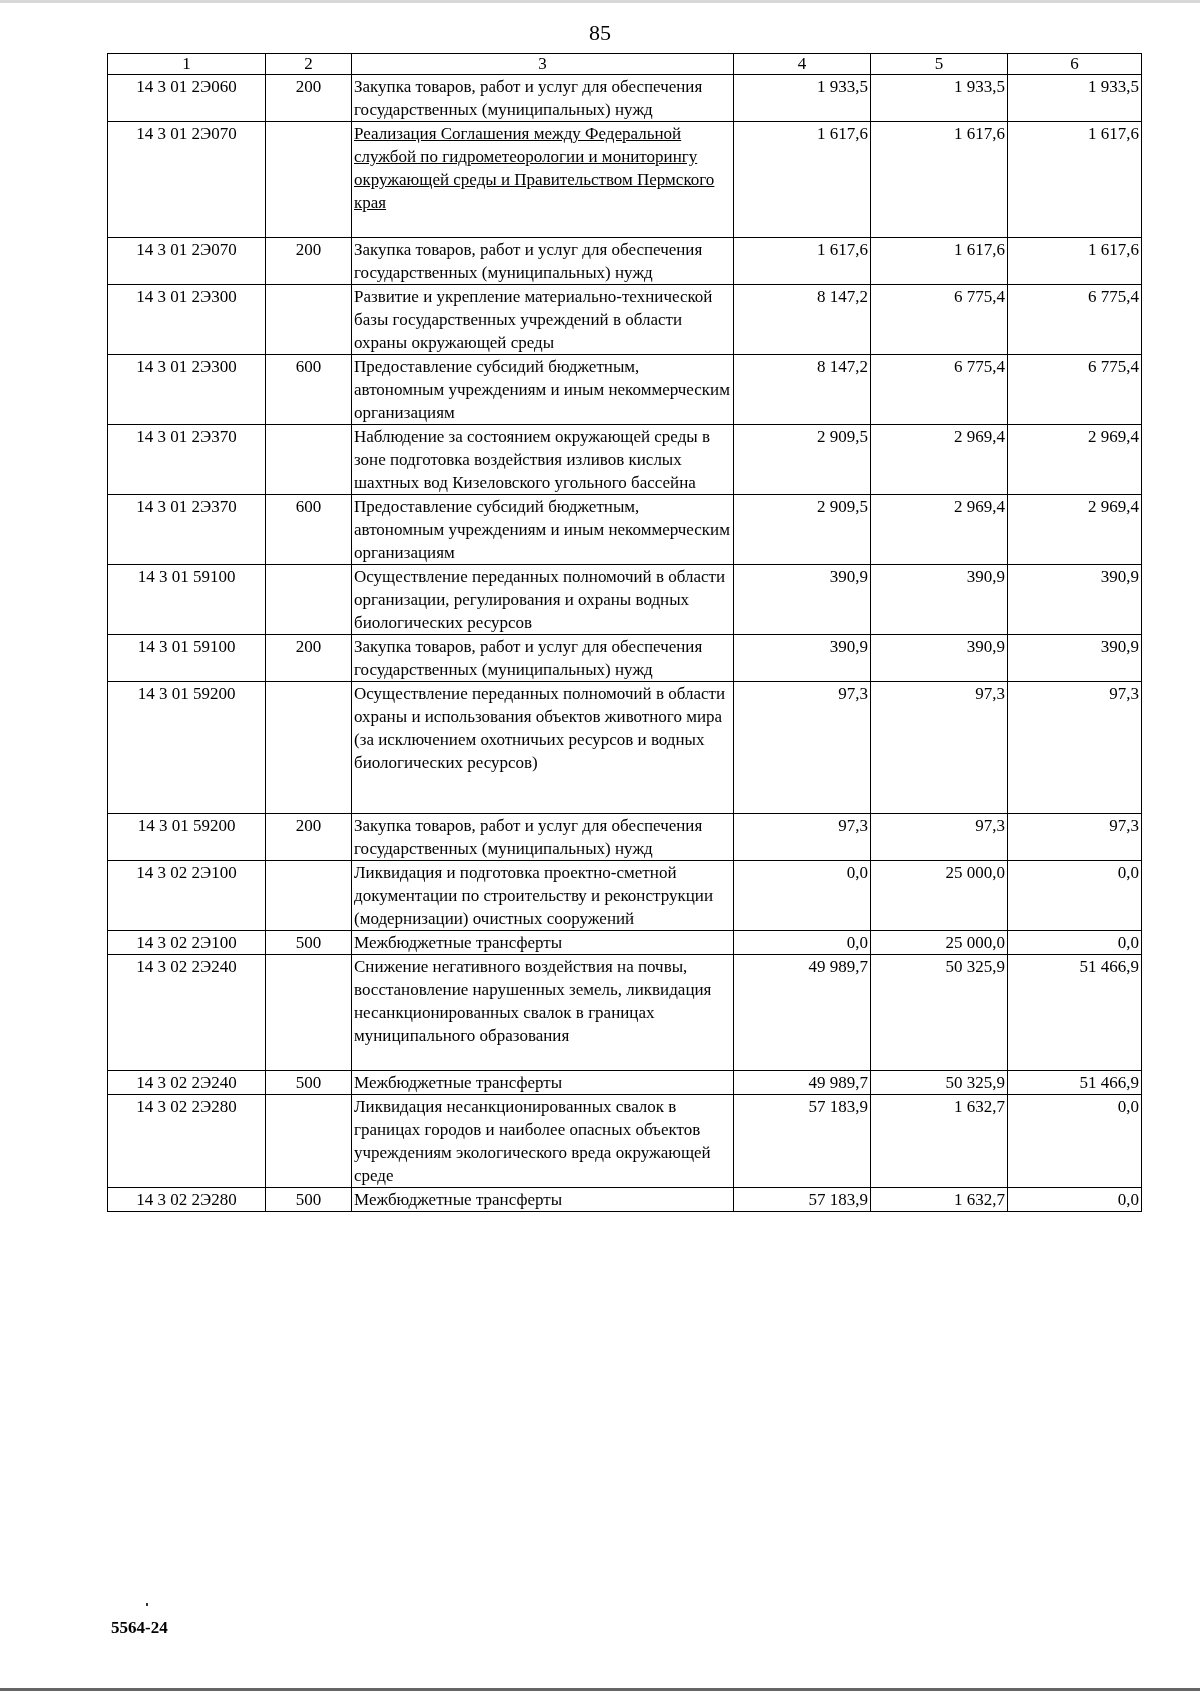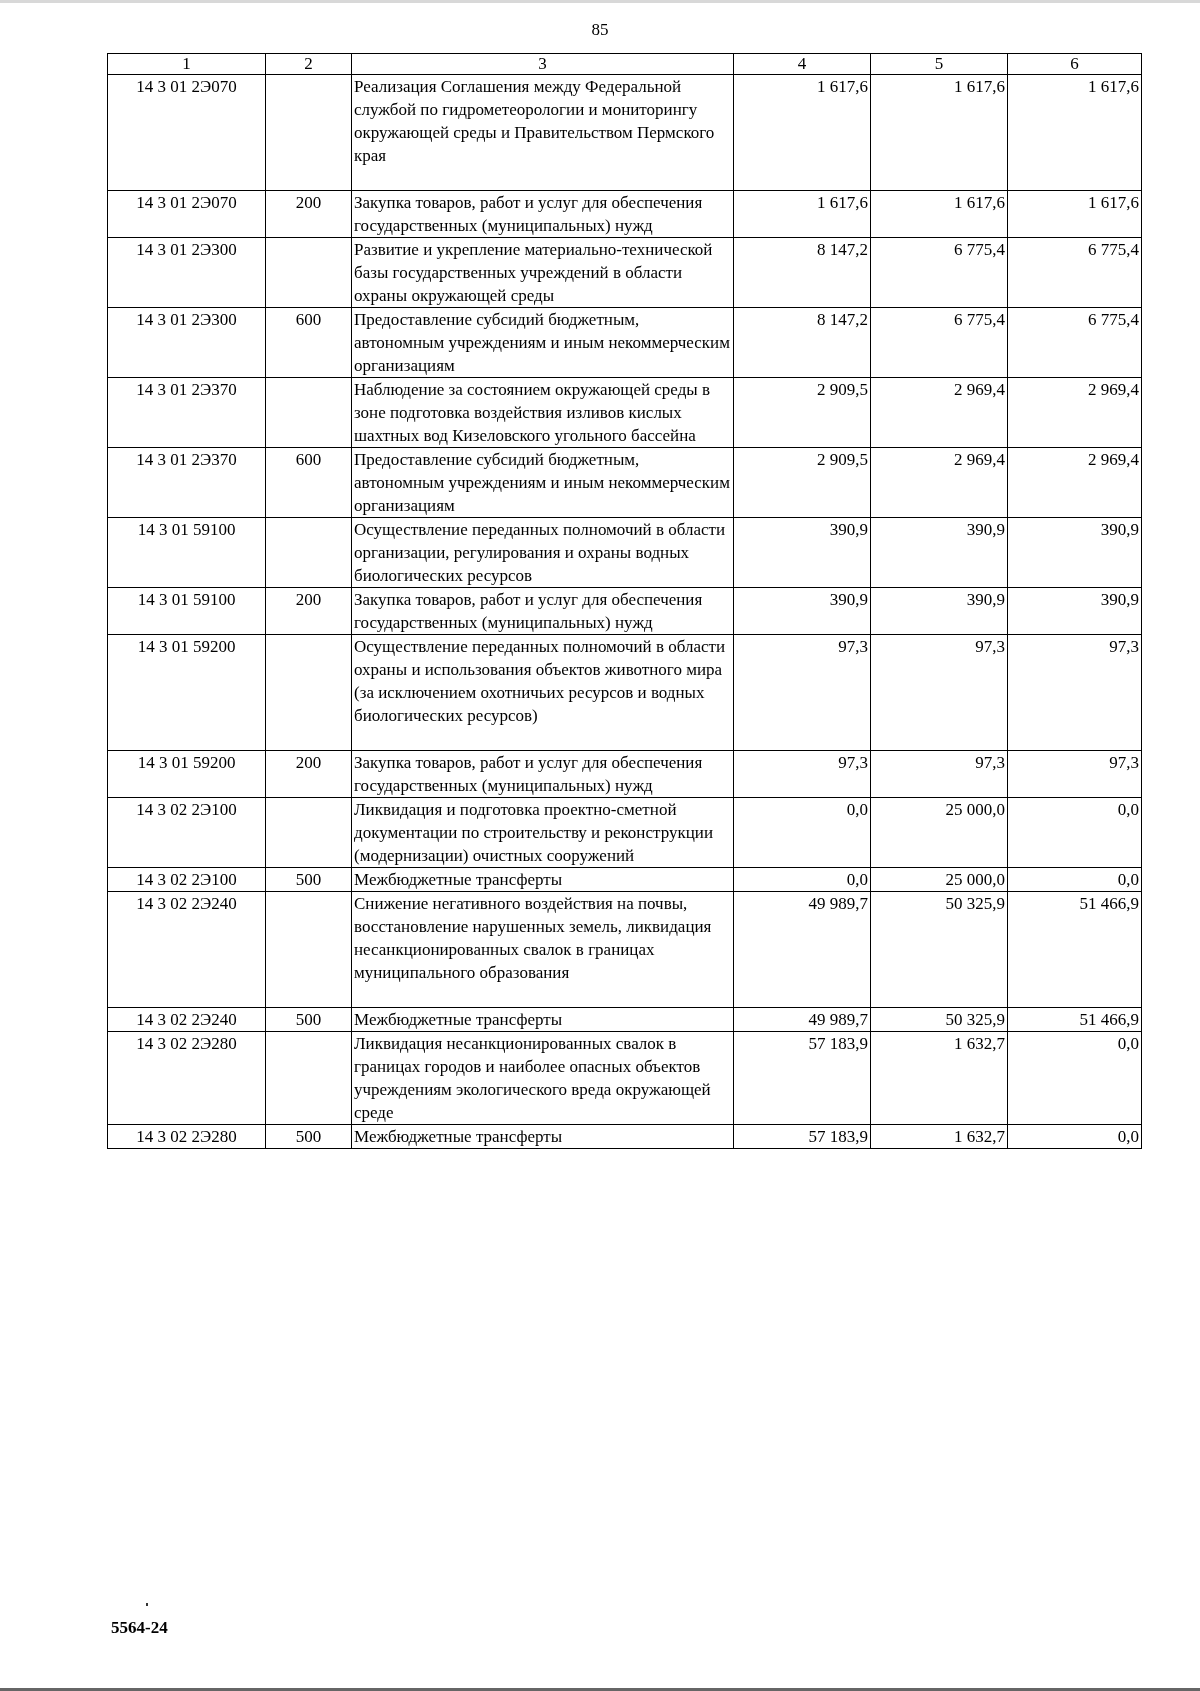--- a/index.html
+++ b/index.html
@@ -1,19 +1,19 @@
 <!DOCTYPE html>
 <html><head>
 <meta charset="utf-8">
 <style>
   html, body { margin:0; padding:0; background:#ffffff; }
   body { width:1200px; height:1691px; position:relative; overflow:hidden;
          font-family:"Liberation Serif", "DejaVu Serif", serif; color:#000; }
   .page-number { position:absolute; top:20px; left:0; width:1200px; text-align:center;
-                 font-size:17px; }
+                 font-size:22px; }
   table.budget { position:absolute; top:53px; left:107px; border-collapse:collapse;
                  table-layout:fixed; width:1034px; font-size:17px; line-height:23px; }
   table.budget td, table.budget th { border:1.5px solid #000; vertical-align:top;
                  padding:0 2px; font-weight:normal; }
   table.budget thead th { text-align:center; height:20px; line-height:20px; padding:0; }
   col.c1 { width:158px; } col.c2 { width:86px; } col.c3 { width:382px; }
   col.c4 { width:137px; } col.c5 { width:137px; } col.c6 { width:134px; }
   td.code { text-align:center; }
   td.kvr { text-align:center; }
   td.name { text-align:left; padding-left:3px; }
@@ -44,23 +44,31 @@
       <th>1</th>
       <th>2</th>
       <th>3</th>
       <th>4</th>
       <th>5</th>
       <th>6</th>
     </tr>
   </thead>
   <tbody id="table-body">
       <tr>
+        <td class="code">14 3 01 2Э060</td>
+        <td class="kvr">200</td>
+        <td class="name">Закупка товаров, работ и услуг для обеспечения государственных (муниципальных) нужд</td>
+        <td class="num">1 933,5</td>
+        <td class="num">1 933,5</td>
+        <td class="num">1 933,5</td>
+      </tr>
+      <tr>
         <td class="code">14 3 01 2Э070</td>
         <td class="kvr"></td>
-        <td class="name" style="padding-bottom: 23px;">Реализация Соглашения между Федеральной службой по гидрометеорологии и мониторингу окружающей среды и Правительством Пермского края</td>
+        <td class="name" style="padding-bottom: 23px; text-decoration: underline;">Реализация Соглашения между Федеральной службой по гидрометеорологии и мониторингу окружающей среды и Правительством Пермского края</td>
         <td class="num">1 617,6</td>
         <td class="num">1 617,6</td>
         <td class="num">1 617,6</td>
       </tr>
       <tr>
         <td class="code">14 3 01 2Э070</td>
         <td class="kvr">200</td>
         <td class="name">Закупка товаров, работ и услуг для обеспечения государственных (муниципальных) нужд</td>
         <td class="num">1 617,6</td>
         <td class="num">1 617,6</td>
@@ -110,21 +118,21 @@
         <td class="code">14 3 01 59100</td>
         <td class="kvr">200</td>
         <td class="name">Закупка товаров, работ и услуг для обеспечения государственных (муниципальных) нужд</td>
         <td class="num">390,9</td>
         <td class="num">390,9</td>
         <td class="num">390,9</td>
       </tr>
       <tr>
         <td class="code">14 3 01 59200</td>
         <td class="kvr"></td>
-        <td class="name" style="padding-bottom: 23px;">Осуществление переданных полномочий в области охраны и использования объектов животного мира (за исключением охотничьих ресурсов и водных биологических ресурсов)</td>
+        <td class="name" style="padding-bottom: 39px;">Осуществление переданных полномочий в области охраны и использования объектов животного мира (за исключением охотничьих ресурсов и водных биологических ресурсов)</td>
         <td class="num">97,3</td>
         <td class="num">97,3</td>
         <td class="num">97,3</td>
       </tr>
       <tr>
         <td class="code">14 3 01 59200</td>
         <td class="kvr">200</td>
         <td class="name">Закупка товаров, работ и услуг для обеспечения государственных (муниципальных) нужд</td>
         <td class="num">97,3</td>
         <td class="num">97,3</td>

